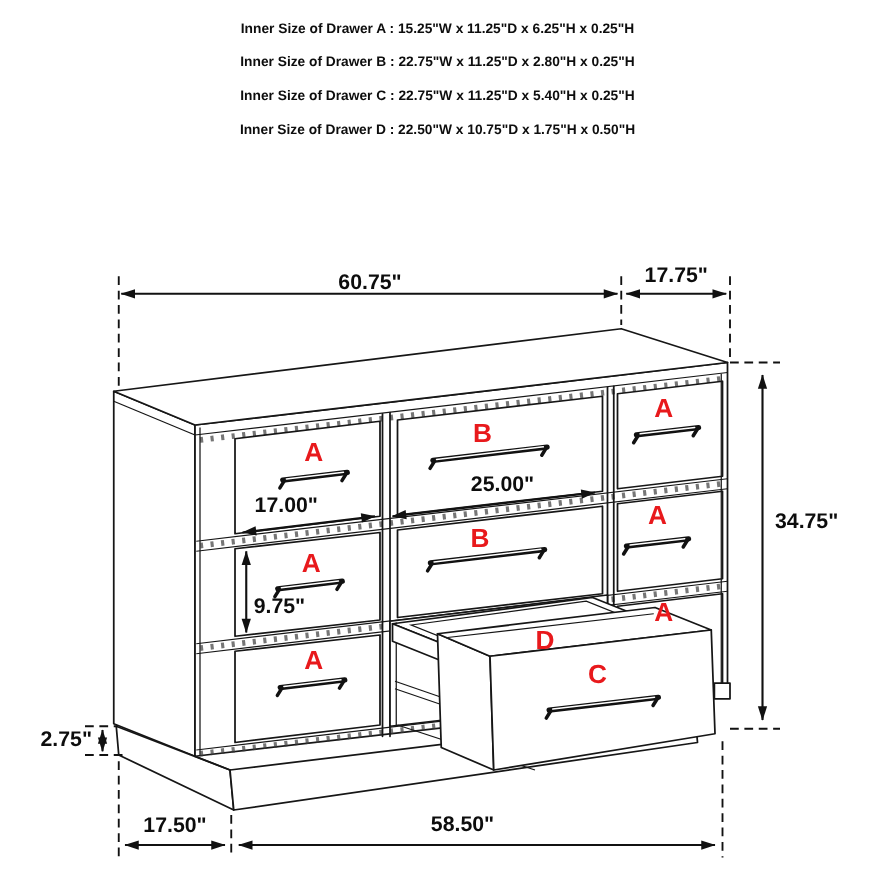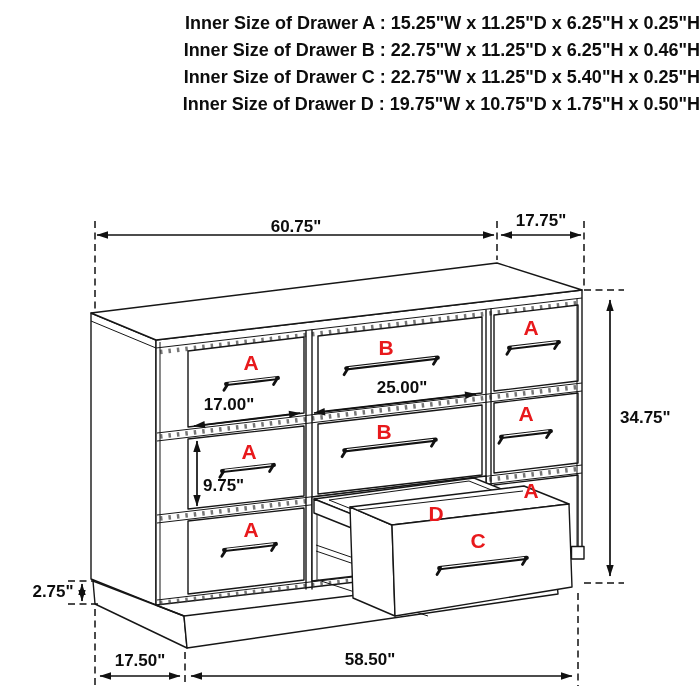--- a/index.html
+++ b/index.html
@@ -1,42 +1,42 @@
 <!DOCTYPE html>
 <html><head>
 <meta charset="utf-8">
 <style>
   html,body{margin:0;padding:0;background:#ffffff;}
   .page{position:relative;width:700px;height:700px;background:#fff;overflow:hidden;
         font-family:"Liberation Sans",sans-serif;}
-  .hdr{position:absolute;top:10px;left:0;width:700px;text-align:right;
-       font-weight:bold;font-size:18px;line-height:27px;color:#0d0d0d;}
+  .hdr{position:absolute;top:10px;left:0;width:700px;text-align:center;
+       font-weight:bold;font-size:11px;line-height:27px;color:#0d0d0d;}
   svg{position:absolute;top:0;left:0;}
   .fl{fill:#ffffff;stroke:#161616;stroke-width:1.4;stroke-linejoin:round;}
   .ln{stroke:#161616;stroke-width:1.4;fill:none;stroke-linecap:round;}
   .tn{stroke:#161616;stroke-width:1;fill:none;}
   .hatch{stroke:#3c3c3c;stroke-width:4.5;stroke-dasharray:2.5 6;opacity:.7;fill:none;}
   .dim{stroke:#111;stroke-width:1.7;fill:none;}
   .dash{stroke:#111;stroke-width:1.5;stroke-dasharray:7 4.5;fill:none;}
   .dt{font:bold 17px "Liberation Sans",sans-serif;fill:#0d0d0d;}
   .rl{font:bold 21px "Liberation Sans",sans-serif;fill:#e8191c;}
   .hb{stroke:#111;stroke-width:4.2;stroke-linecap:round;}
   .hw{stroke:#fff;stroke-width:1.2;stroke-linecap:round;}
   .hf{stroke:#111;stroke-width:2.8;stroke-linecap:round;}
 </style>
 </head>
 <body>
 
 <div class="page">
 
   <div class="hdr">
     <div>Inner Size of Drawer A : 15.25"W x 11.25"D x 6.25"H x 0.25"H</div>
-    <div>Inner Size of Drawer B : 22.75"W x 11.25"D x 6.25"H x 0.46"H</div>
+    <div>Inner Size of Drawer B : 22.75"W x 11.25"D x 2.80"H x 0.25"H</div>
     <div>Inner Size of Drawer C : 22.75"W x 11.25"D x 5.40"H x 0.25"H</div>
-    <div>Inner Size of Drawer  D : 19.75"W x 10.75"D x 1.75"H x 0.50"H</div>
+    <div>Inner Size of Drawer  D : 22.50"W x 10.75"D x 1.75"H x 0.50"H</div>
   </div>
 
   <svg width="700" height="700" viewBox="0 0 700 700">
     <defs>
       <marker id="ah" markerUnits="userSpaceOnUse" markerWidth="13" markerHeight="10" refX="11.5" refY="4.5" orient="auto-start-reverse">
         <path d="M0.5,0.8 L12,4.5 L0.5,8.2 Z" fill="#111"></path>
       </marker>
     </defs>
 
     <g>

